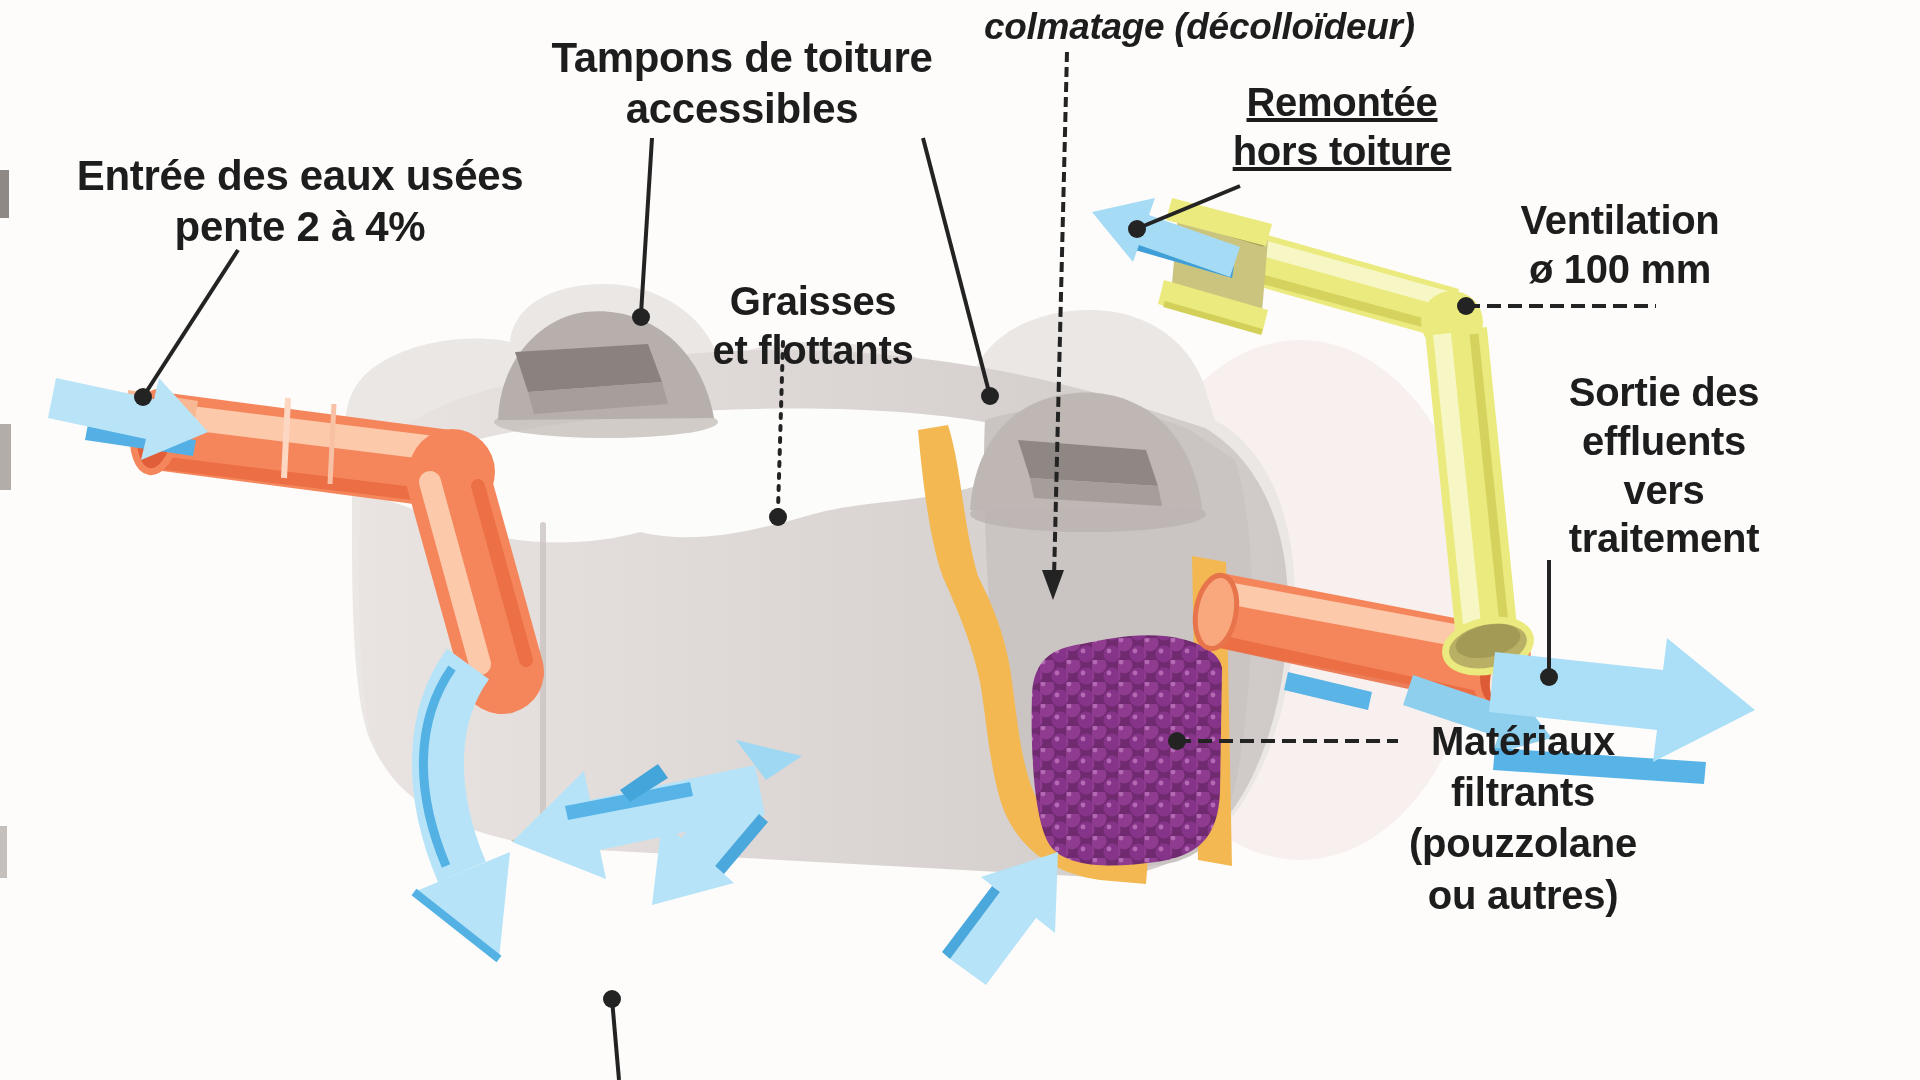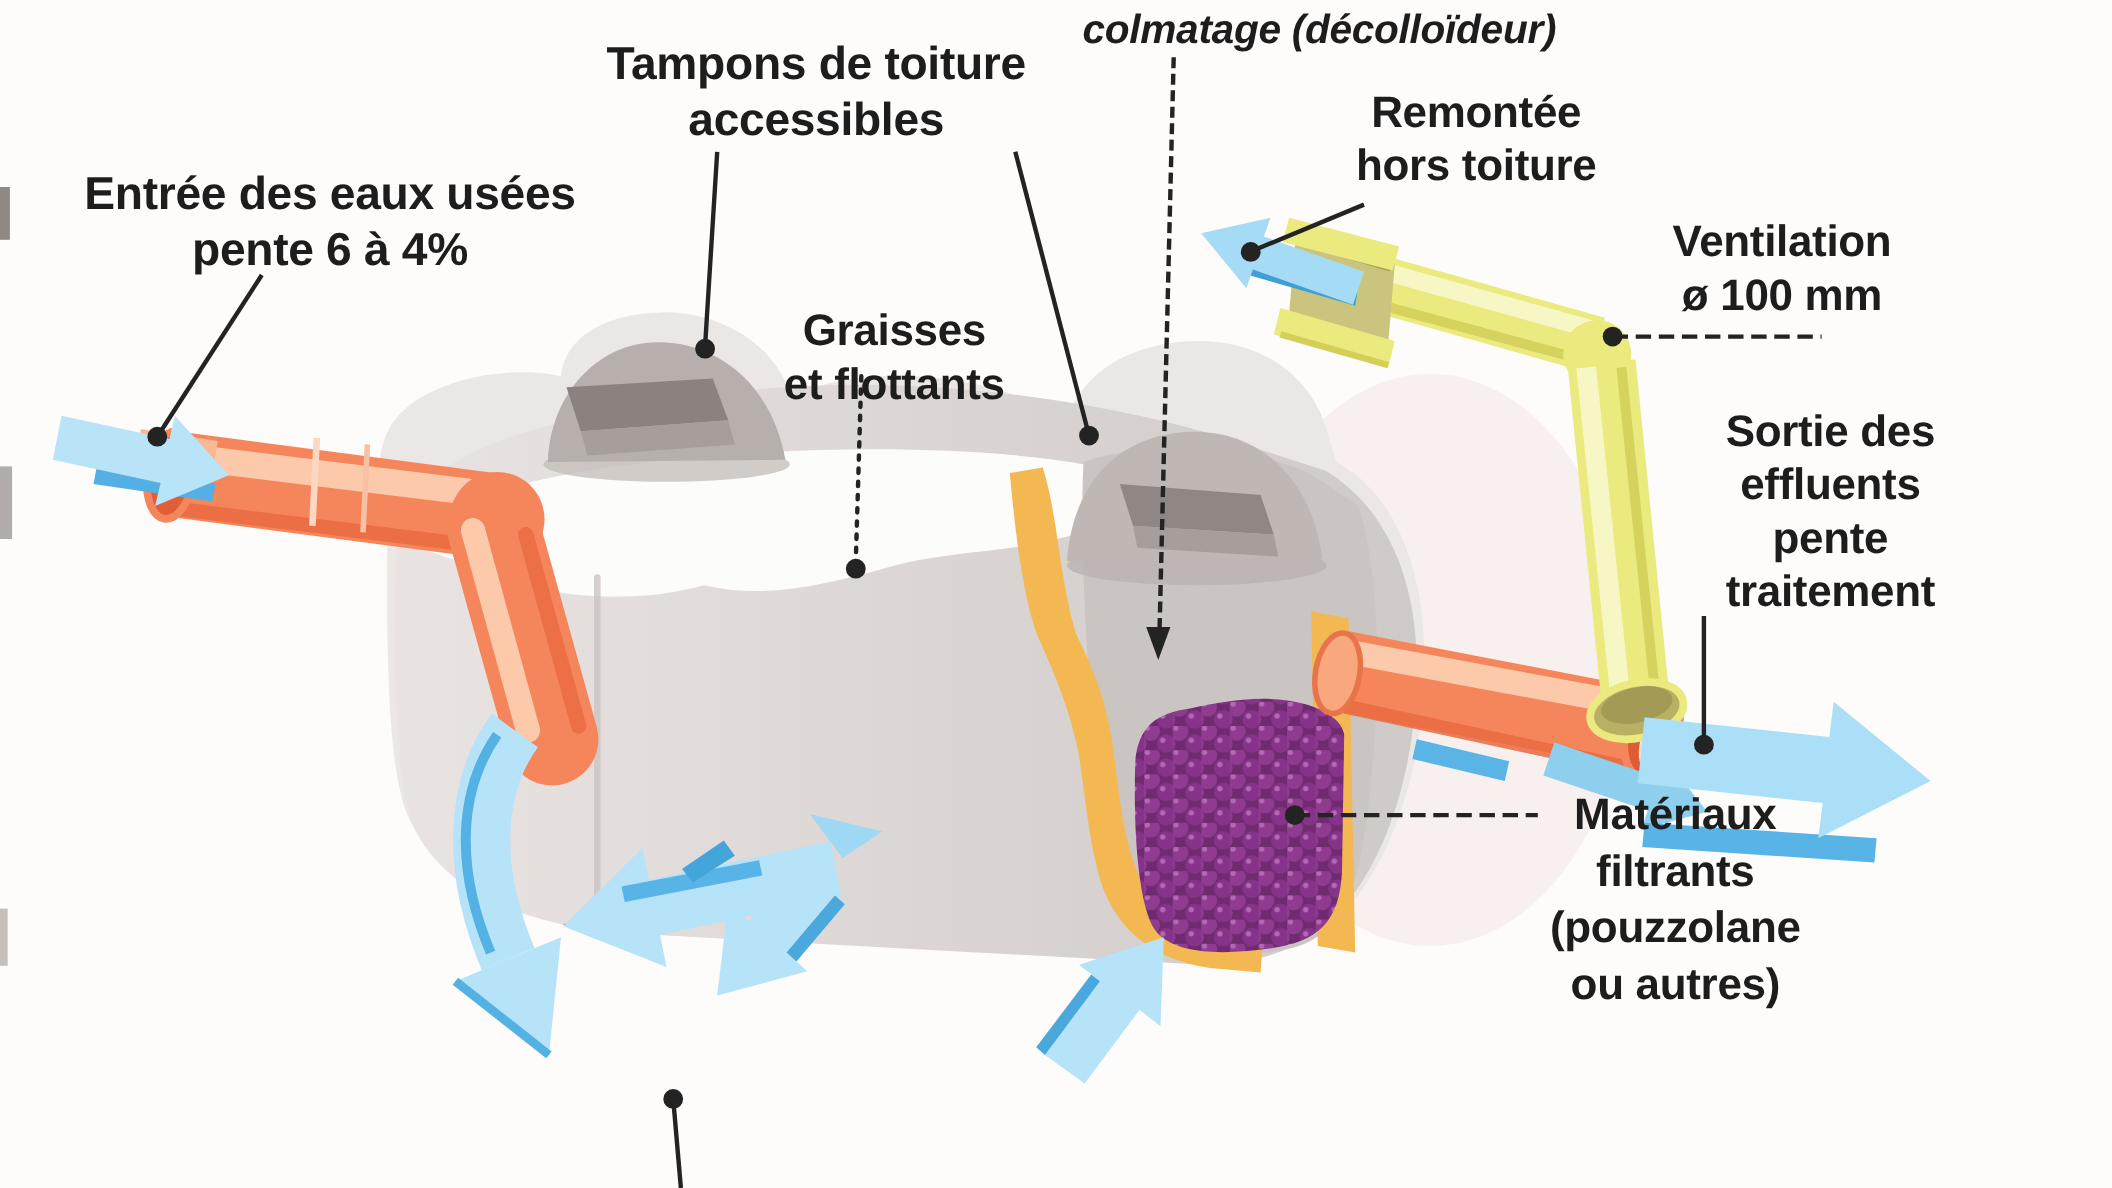--- a/index.html
+++ b/index.html
@@ -186,51 +186,51 @@
     <circle cx="1549" cy="677" r="9" stroke="none"></circle>
     <line x1="1177" y1="741" x2="1398" y2="741" stroke-dasharray="14 7"></line>
     <circle cx="1177" cy="741" r="9" stroke="none"></circle>
     <line x1="612" y1="999" x2="619" y2="1080"></line>
     <circle cx="612" cy="999" r="9" stroke="none"></circle>
   </g>
 </svg>
 
 <div class="lbl" style="left:40px;top:150px;width:520px;font-size:42px;">
   <span>Entrée des eaux usées</span>
-  <span>pente 6 à 4%</span>
+  <span>pente 2 à 4%</span>
 </div>
 
 <div class="lbl" style="left:462px;top:32px;width:560px;font-size:42px;">
   <span>Tampons de toiture</span>
   <span>accessibles</span>
 </div>
 
 <div class="lbl lbl-left" style="left:984px;top:4px;width:520px;font-size:37px;">
   <span>colmatage (décolloïdeur)</span>
 </div>
 
 <div class="lbl" style="left:663px;top:246px;width:300px;font-size:40px;margin-top:31px;">
   <span>Graisses</span>
   <span>et flottants</span>
 </div>
 
-<div class="lbl" style="left:1192px;top:78px;width:300px;font-size:40px;">
+<div class="lbl" style="left:1192px;top:78px;width:300px;font-size:40px;text-decoration:underline;">
   <span>Remontée</span>
   <span>hors toiture</span>
 </div>
 
 <div class="lbl" style="left:1470px;top:196px;width:300px;font-size:40px;">
   <span>Ventilation</span>
   <span>ø 100 mm</span>
 </div>
 
 <div class="lbl" style="left:1514px;top:368px;width:300px;font-size:40px;">
   <span>Sortie des</span>
   <span>effluents</span>
-  <span>pente</span>
+  <span>vers</span>
   <span>traitement</span>
 </div>
 
 <div class="lbl" style="left:1373px;top:716px;width:300px;font-size:40px;line-height:1.28;">
   <span>Matériaux</span>
   <span>filtrants</span>
   <span>(pouzzolane</span>
   <span>ou autres)</span>
 </div>
 

